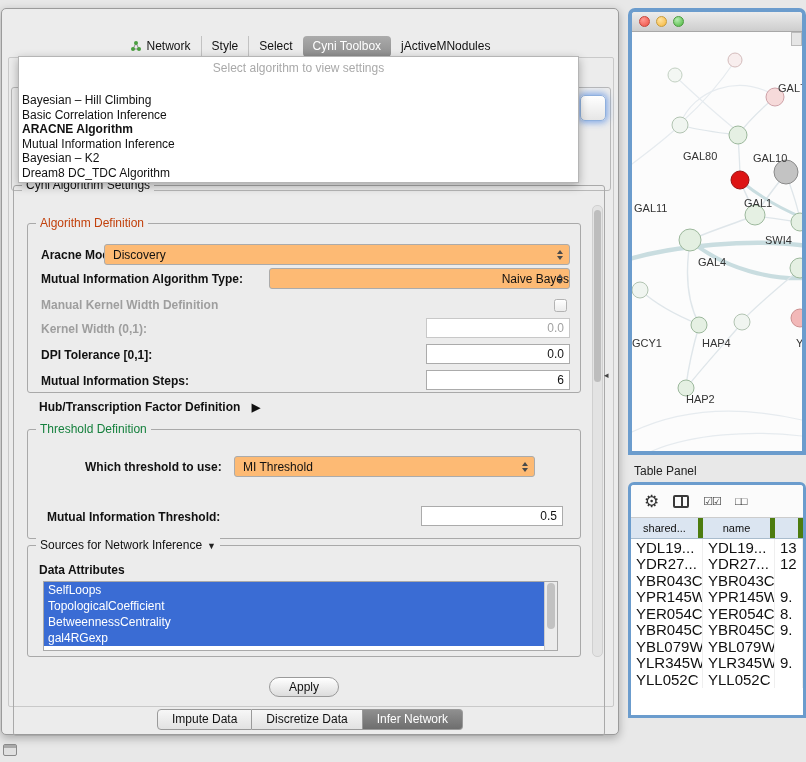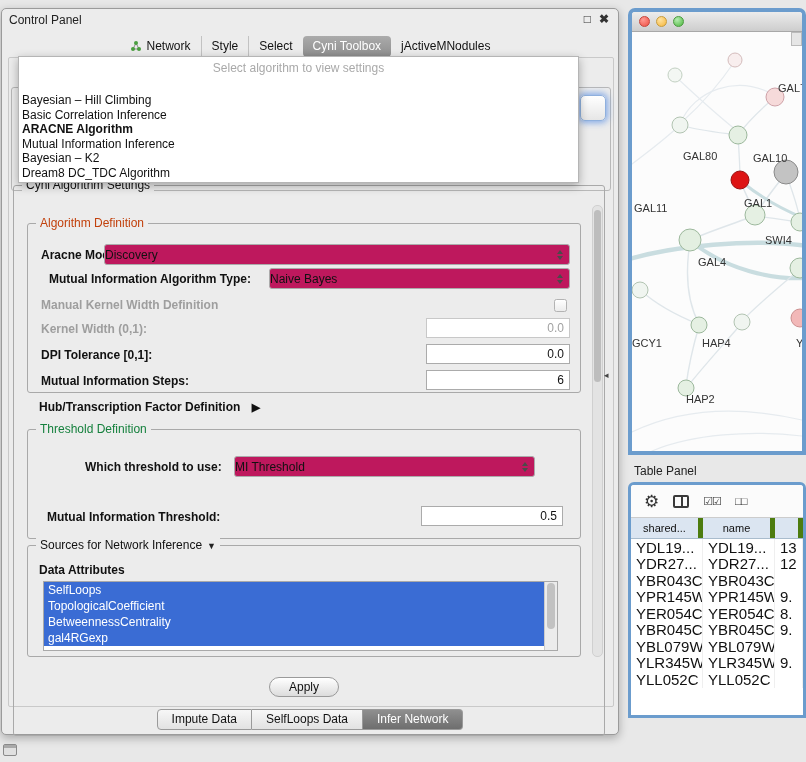--- a/index.html
+++ b/index.html
@@ -40,22 +40,22 @@
 .group{position:absolute;border:1px solid #a9a9a9;border-radius:3px;}
 .group-title{position:absolute;top:-8px;left:8px;background:#ececec;padding:0 4px;white-space:nowrap;}
 .t-blue{color:#c2410c;}
 .t-green{color:#15803d;}
 .tri-down{font-size:9px;margin-left:5px;color:#222;}
 
 
 .lbl{position:absolute;white-space:nowrap;}
 .b{font-weight:bold;}
 .dis{color:#9e9e9e;}
-.combo{position:absolute;height:21px;background:#be185d;border:1px solid #ababab;border-radius:3px;
-  display:flex;align-items:center;}
+.combo{position:absolute;height:21px;background:#fdba74;border:1px solid #ababab;border-radius:3px;
+  display:flex;align-items:center;padding-left:8px;}
 .combo-arrows{position:absolute;right:6px;top:50%;transform:translateY(-50%);display:flex;flex-direction:column;gap:2px;}
 .arr-up{width:0;height:0;border-left:3.5px solid transparent;border-right:3.5px solid transparent;border-bottom:4.5px solid #4a4a4a;}
 .arr-down{width:0;height:0;border-left:3.5px solid transparent;border-right:3.5px solid transparent;border-top:4.5px solid #4a4a4a;}
 .tinput{position:absolute;height:20px;border:1px solid #ababab;background:#fff;
   font:12px "Liberation Sans",sans-serif;text-align:right;padding-right:5px;color:#111;}
 .tinput-dis{color:#a2a2a2;border-color:#c8c8c8;}
 .checkbox{position:absolute;width:13px;height:13px;border:1px solid #b3b3b3;border-radius:2.5px;background:linear-gradient(#fff,#ececec);}
 #hub-row{position:absolute;left:37px;top:391px;font-weight:bold;white-space:nowrap;}
 #hub-tri{margin-left:8px;font-size:11px;}
 
@@ -112,27 +112,20 @@
 #splitter-arrow{position:absolute;left:604px;top:370px;font-size:9px;color:#444;}
 #dock-icon{position:absolute;left:3px;top:744px;width:14px;height:12px;border:1px solid #8a8a8a;background:#e0e0e0;border-radius:2px;}
 #dock-icon::after{content:'';display:block;width:100%;height:3px;background:#a9a9a9;}
 </style>
 </head>
 <body>
 
 <div id="screen">
 
   <div id="control-panel">
-    <div id="cp-titlebar">
-      <span id="cp-title">Control Panel</span>
-      <span id="cp-controls">
-        <span id="cp-float">□</span>
-        <span id="cp-close">✖</span>
-      </span>
-    </div>
 
     <div id="tab-bar">
         <div class="tab">
           <svg width="12" height="12" viewBox="0 0 12 12">
             <line x1="3" y1="9" x2="6" y2="3" stroke="#888" stroke-width="1"></line>
             <line x1="9" y1="9" x2="6" y2="3" stroke="#888" stroke-width="1"></line>
             <line x1="3" y1="9" x2="9" y2="9" stroke="#888" stroke-width="1"></line>
             <circle cx="6" cy="3" r="2" fill="#4a9e3f"></circle>
             <circle cx="3" cy="9" r="2" fill="#4a9e3f"></circle>
             <circle cx="9" cy="9" r="2" fill="#4a9e3f"></circle>
@@ -178,22 +171,22 @@
 
     <span class="lbl b" style="left:39px;top:239px;">Aracne Mode:</span>
     <div class="combo" style="left:102px;top:235px;width:466px;">
       <span>Discovery</span>
       <span class="combo-arrows">
           <span class="arr-up"></span>
           <span class="arr-down"></span>
         </span>
     </div>
 
-    <span class="lbl b" style="left:39px;top:263px;margin-left:8px;">Mutual Information Algorithm Type:</span>
-    <div class="combo" style="left:267px;top:259px;width:301px;">
+    <span class="lbl b" style="left:39px;top:263px;">Mutual Information Algorithm Type:</span>
+    <div class="combo" style="left:267px;top:259px;width:301px;justify-content:flex-end;">
       <span>Naive Bayes</span>
       <span class="combo-arrows">
           <span class="arr-up"></span>
           <span class="arr-down"></span>
         </span>
     </div>
 
     <span class="lbl b dis" style="left:39px;top:289px;">Manual Kernel Width Definition</span>
     <div class="checkbox" style="left:552px;top:290px;"></div>
 
@@ -244,21 +237,21 @@
         <div class="attr-item attr-sel">gal4RGexp</div>
       </div>
 
     <div id="settings-scroll">
       <div id="settings-thumb"></div>
     </div>
 
     <div id="apply-btn">Apply</div>
     <div id="bottom-tabs">
         <div class="btab">Impute Data</div>
-        <div class="btab">SelfLoops Data</div>
+        <div class="btab">Discretize Data</div>
         <div class="btab btab-selected">Infer Network</div>
       </div>
   </div>
 
   <div id="net-window">
     <div id="net-titlebar">
       <span class="light light-red"></span>
       <span class="light light-yellow"></span>
       <span class="light light-green"></span>
     </div>

